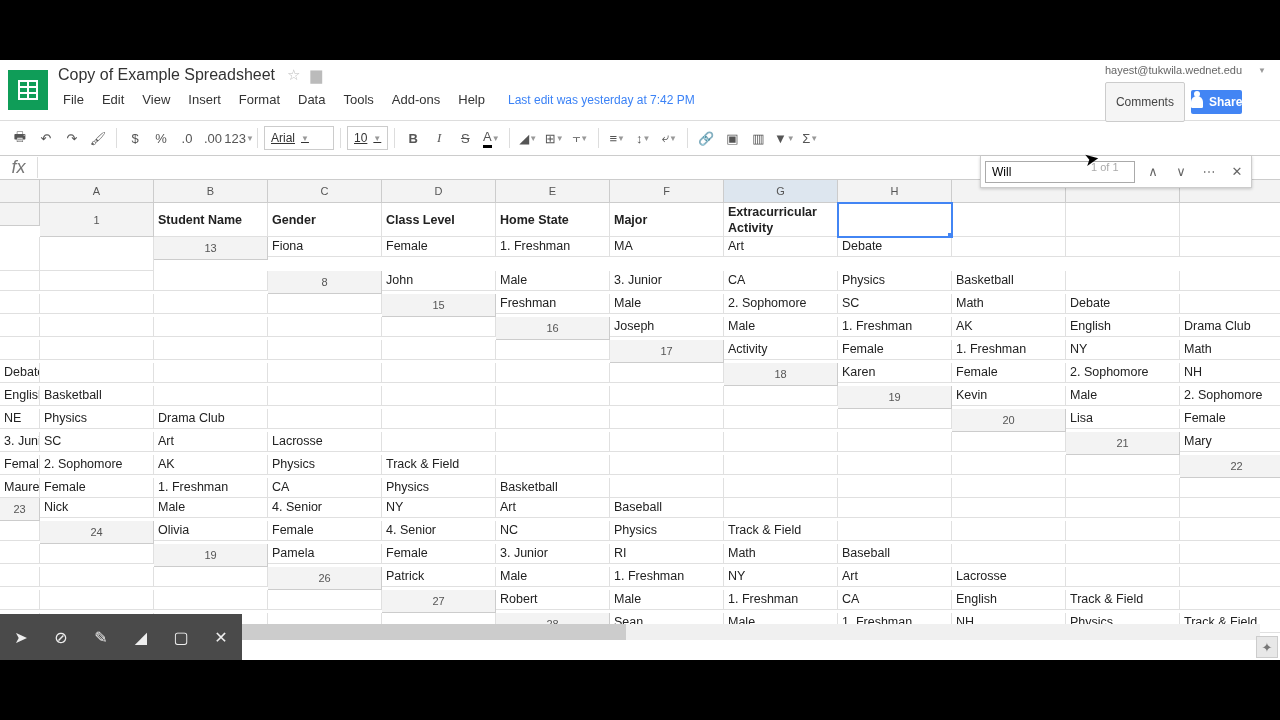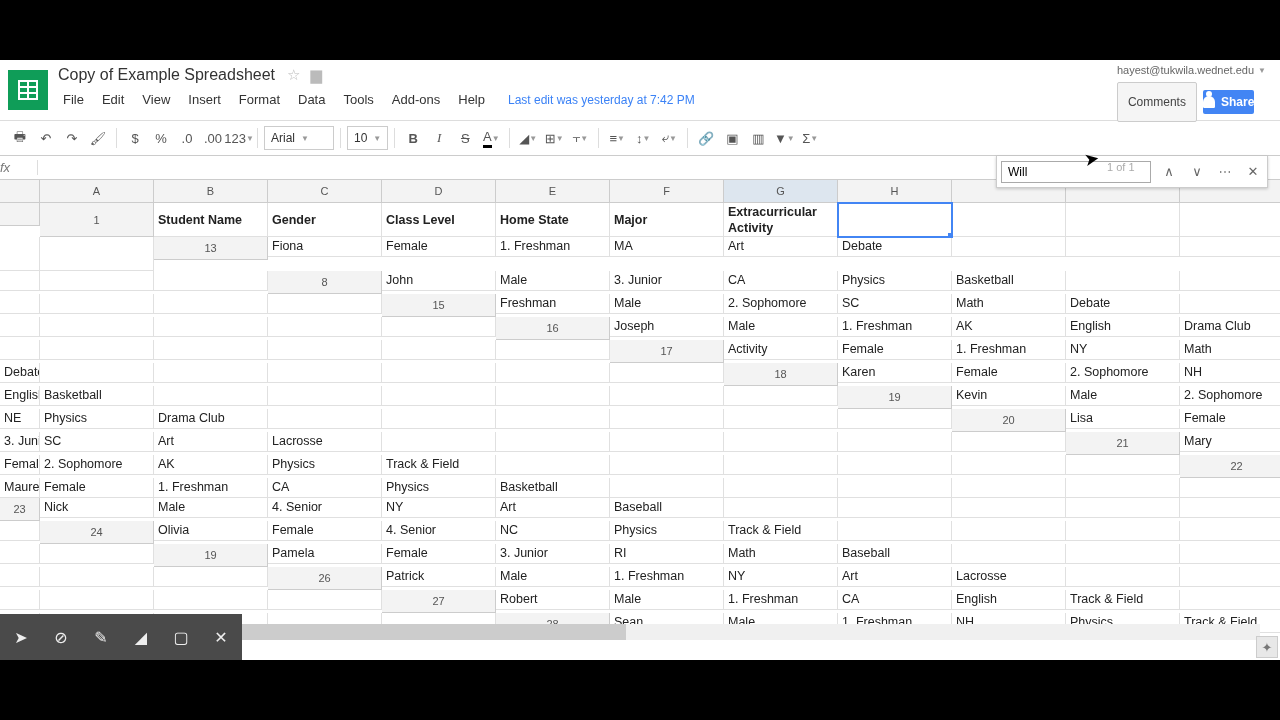--- a/index.html
+++ b/index.html
@@ -11,46 +11,46 @@
   .logo-box { width: 40px; height: 40px; background: #0f9d58; display: flex; align-items: center; justify-content: center; margin-right: 8px; margin-top: 6px; }
   .logo-box svg { width: 24px; height: 24px; }
   .doc-wrap { flex: 1; }
   .title-row { display: flex; align-items: center; gap: 10px; height: 22px; }
   .doc-title { font-size: 16px; color: #333; padding: 1px 2px; }
   .star-icon, .folder-icon { color: #bbb; font-size: 15px; cursor: pointer; }
   .menubar { display: flex; gap: 4px; margin-top: 2px; font-size: 13px; color: #333; align-items: center; }
   .menubar span.menu { padding: 4px 7px; cursor: pointer; }
   .last-edit { color: #3b82f6; font-size: 12px; margin-left: 12px; }
   .account-area { text-align: right; font-size: 11px; color: #666; }
-  .account-email { padding-right: 6px; display: flex; align-items: center; justify-content: flex-end; gap: 4px; }
+  .account-email { padding-right: 6px; display: flex; align-items: center; justify-content: flex-end; gap: 16px; }
   .account-buttons { margin-top: 6px; display: flex; gap: 6px; align-items: center; }
   .btn-comments { border: 1px solid #ccc; background: #f5f5f5; padding: 12px 10px; font-size: 12px; border-radius: 2px; cursor: pointer; color: #444; }
   .btn-share { background: #4285f4; color: #fff; border: none; padding: 5px 0; font-size: 12px; font-weight: bold; border-radius: 2px; cursor: pointer; display: flex; align-items: center; gap: 6px; }
   .btn-share .person { width: 12px; height: 12px; background: #fff; border-radius: 50% 50% 10% 10%; position: relative; }
   .btn-share .person::before { content:''; position:absolute; width:6px; height:6px; background:#fff; border-radius:50%; top:-5px; left:3px; }
   
   
   .toolbar { border-top: 1px solid #ddd; border-bottom: 1px solid #ccc; height: 36px; display: flex; align-items: center; padding: 0 8px; gap: 2px; }
   .tb { width: 24px; height: 24px; display: inline-flex; align-items: center; justify-content: center; color: #555; font-size: 13px; cursor: pointer; }
   .sep { width: 1px; height: 20px; background: #ddd; margin: 0 4px; }
-  .tb-select { height: 24px; min-width: 70px; border: 1px solid #ccc; background: #fff; display: inline-flex; align-items: center; padding: 0 6px; font-size: 12px; color: #333; gap: 6px; cursor: pointer; }
+  .tb-select { height: 24px; min-width: 70px; border: 1px solid #ccc; background: #fff; display: inline-flex; align-items: center; padding: 0 6px; font-size: 12px; color: #333; gap: 6px; cursor: pointer; text-decoration: underline; }
   .tb-wide { min-width: 40px; }
   .dd { color: #999; font-size: 8px; }
   .bold { font-weight: bold; }
   .italic { font-style: italic; font-family: serif; }
   .strike { text-decoration: line-through; }
   .underline-bar { border-bottom: 3px solid #000; padding-bottom: 1px; }
   
   
   .formula-bar { height: 24px; border-bottom: 1px solid #ccc; display: flex; align-items: center; position: relative; }
-  .fx { width: 38px; text-align: left; font-style: italic; color: #777; font-size: 13px; border-right: 1px solid #ddd; }
+  .fx { width: 38px; text-align: center; font-style: italic; color: #777; font-size: 18px; border-right: 1px solid #ddd; }
   .formula-input { flex: 1; border: none; height: 100%; padding: 0 6px; outline: none; }
   
   
-  .find-box { position: absolute; right: 12px; top: 0; height: 32px; background: #fff; border: 1px solid #ccc; border-top: none; box-shadow: 0 1px 3px rgba(0,0,0,0.2); display: flex; align-items: center; z-index: 10; }
+  .find-box { position: absolute; right: 28px; top: 0; height: 32px; background: #fff; border: 1px solid #ccc; border-top: none; box-shadow: 0 1px 3px rgba(0,0,0,0.2); display: flex; align-items: center; z-index: 10; }
   .find-input { border: 1px solid #aaa; height: 22px; width: 150px; margin: 0 4px; padding: 0 6px; font-size: 12px; }
   .find-count { font-size: 11px; color: #aaa; position: absolute; left: 110px; pointer-events: none; }
   .find-btn { width: 28px; height: 28px; display: inline-flex; align-items: center; justify-content: center; color: #666; cursor: pointer; font-size: 13px; }
   
   
   .grid-area { position: relative; height: calc(100% - 60px - 36px - 24px - 20px); overflow: hidden; }
   .grid { display: grid; grid-template-columns: 40px 114px 114px 114px 114px 114px 114px 114px 114px 114px 114px 114px; font-size: 12.5px; color: #222; }
   .col-head, .row-head, .corner { background: #f3f3f3; border-right: 1px solid #ccc; border-bottom: 1px solid #ccc; text-align: center; height: 23px; line-height: 23px; font-size: 11px; color: #555; position: sticky; }
   .col-head.sel { background: #dde6ef; }
   .corner { background: #f3f3f3; }

